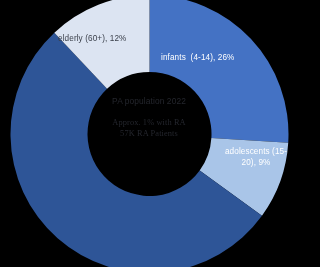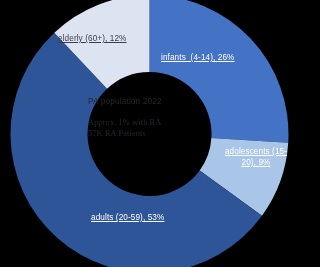--- a/index.html
+++ b/index.html
@@ -27,21 +27,20 @@
     height: 267px;
     display: block;
   }
   .slice-label {
     position: absolute;
     font-size: 8.2px;
     line-height: 11px;
     letter-spacing: 0.1px;
     white-space: pre;
     pointer-events: none;
-    text-decoration: underline;
   }
   .lbl-infants {
     left: 161px;
     top: 52px;
     color: #ffffff;
   }
   .lbl-adolescents {
     left: 219px;
     top: 146px;
     color: #ffffff;
@@ -57,20 +56,21 @@
   .lbl-elderly {
     left: 58px;
     top: 33px;
     color: #3a3f4a;
   }
   #center-text {
     position: absolute;
     left: 88px;
     top: 96px;
     width: 122px;
+    text-align: center;
     color: #24262d;
     font-size: 8.4px;
     line-height: 11.6px;
     letter-spacing: 0.1px;
     pointer-events: none;
   }
   #center-text .blk2 {
     margin-top: 9px;
     font-family: Liberation Serif, serif;
   }
@@ -90,21 +90,20 @@
       <path d="M 288.2257152515298 142.72788221457458 A 139 139 0 0 1 261.9533622181177 215.70215006865376 L 199.65905365124675 170.44268564213334 A 62 62 0 0 0 211.37765716255285 137.89301221081743 Z" fill="#A9C5E8"></path>
       <path d="M 261.9533622181177 215.70215006865376 A 139 139 0 1 1 54.347952275912235 32.67336078842382 L 107.0580794324213 88.8039450998725 A 62 62 0 1 0 199.65905365124675 170.44268564213334 Z" fill="#2E5597"></path>
       <path d="M 54.347952275912235 32.67336078842382 A 139 139 0 0 1 149.49999999999997 -5 L 149.5 72 A 62 62 0 0 0 107.0580794324213 88.8039450998725 Z" fill="#DCE4F2"></path>
     </g>
   </svg>
 
   <div class="slice-label lbl-infants" style="color: rgb(255, 255, 255);">infants  (4-14), 26%</div>
 
   <div class="slice-label lbl-adolescents" style="color: rgb(255, 255, 255);">adolescents (15-20), 9%</div>
 
-  <div class="slice-label lbl-adults" style="color: rgb(255, 255, 255);">adults (20-59), 53%</div>
 
   <div class="slice-label lbl-elderly" style="color: rgb(58, 63, 74);">elderly (60+), 12%</div>
 
   <div id="center-text" style="color: rgb(36, 38, 45);">
     <div class="blk1">
       <span class="ct-line">PA population 2022</span>
     </div>
     <div class="blk2">
       <span class="ct-line">Approx. 1% with RA</span>
       <span class="ct-line">57K RA Patients</span>

